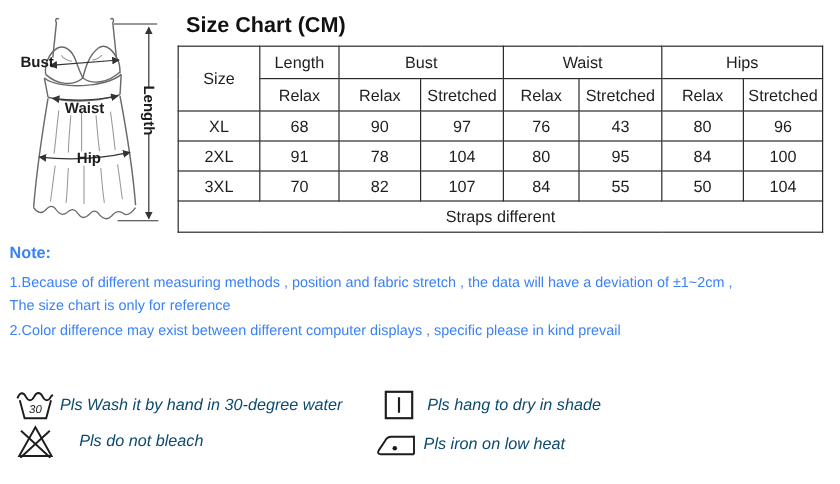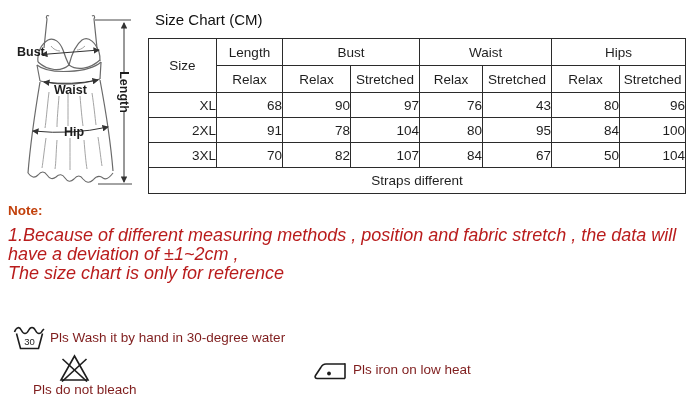--- a/index.html
+++ b/index.html
@@ -2,57 +2,57 @@
 <html><head>
 <meta charset="utf-8">
 <style>
   html,body{margin:0;padding:0;background:#fff;}
   .page{
     position:relative;width:700px;height:403px;background:#ffffff;
     font-family:"Liberation Sans",sans-serif;overflow:hidden;
   }
   .title{
     position:absolute;left:155px;top:11px;
-    font-size:15px;font-weight:normal;color:#111;
+    font-size:18px;font-weight:bold;color:#111;
   }
   
   table.size-table{
     position:absolute;left:148px;top:38px;width:537px;
     border-collapse:collapse;table-layout:fixed;
   }
   table.size-table td{
     border:1px solid #2b2b2b;text-align:center;vertical-align:middle;
     font-size:13.5px;color:#1e1e1e;padding:0;background:#fff;
   }
   tr.hrow td{height:26px;}
-  tr.drow td{height:24px;text-align:right;}
+  tr.drow td{height:24px;}
   tr.frow td{height:25px;}
   
   .note-heading{
     position:absolute;left:8px;top:203px;
-    font-size:13.5px;font-weight:bold;color:#c2410c;
+    font-size:13.5px;font-weight:bold;color:#3b82f6;
   }
   .note{
     position:absolute;left:8px;width:688px;
-    font-size:18px;color:#b91c1c;line-height:19px;white-space:pre-line;font-style:italic;
+    font-size:12px;color:#3b82f6;line-height:19px;white-space:pre-line;
   }
   .note1{top:226px;}
   .note2{top:266px;}
   .note3{top:296px;}
   
   .care-item{
     position:absolute;display:flex;align-items:center;
-    font-size:13.5px;color:#7f1d1d;
+    font-size:13.5px;color:#0c4a6e;font-style:italic;
   }
   .care-item .icon{flex:0 0 auto;display:block;}
   .ci-wash{left:13px;top:324px;}
   .ci-wash .lbl{margin-left:4px;}
   .ci-hang{left:320px;top:325px;}
   .ci-hang .lbl{margin-left:11px;}
-  .ci-bleach{left:13px;top:353px;flex-direction:column;}
+  .ci-bleach{left:13px;top:353px;}
   .ci-bleach .lbl{margin-left:20px;}
   .ci-iron{left:311px;top:356px;justify-content:space-between;}
   .ci-iron .lbl{margin-left:4px;}
   .dress-svg{position:absolute;left:2px;top:4px;}
 </style>
 </head>
 <body>
 
 <div class="page">
 
@@ -160,45 +160,53 @@
         <td>95</td>
         <td>84</td>
         <td>100</td>
       </tr>
       <tr class="drow">
         <td>3XL</td>
         <td>70</td>
         <td>82</td>
         <td>107</td>
         <td>84</td>
-        <td>67</td>
+        <td>55</td>
         <td>50</td>
         <td>104</td>
       </tr>
       <tr class="frow">
         <td colspan="8">Straps different</td>
       </tr>
     </tbody>
   </table>
 
   <div class="note-heading">Note:</div>
   <div class="note note1">1.Because of different measuring methods , position and fabric stretch , the data will have a deviation of ±1~2cm ,
 The size chart is only for reference</div>
+  <div class="note note2">2.Color difference may exist between different computer displays , specific please in kind prevail</div>
 
   <div class="care-item ci-wash">
     <svg class="icon" width="33" height="27" viewBox="0 0 33 27">
       <g stroke="#1d1d1d" fill="none" stroke-width="1.6">
         <path d="M1.5,8 C3.5,2.5 6.5,2.5 8.5,6.5 C10.5,10.5 13.5,10.5 15.5,6.5 C17.5,2.5 20.5,2.5 22.5,6.5 C24.5,10.5 27.5,10.5 29.5,6.5 L31,5"></path>
         <path d="M3.5,9.5 L7.5,24.5 L25.5,24.5 L29.5,9.5"></path>
       </g>
       <text x="16.5" y="20.5" text-anchor="middle" font-size="9.5" fill="#1d1d1d" style="font-family:'Liberation Sans',sans-serif">30</text>
     </svg>
     <span class="lbl">Pls Wash it by hand in 30-degree water</span>
   </div>
 
+  <div class="care-item ci-hang">
+    <svg class="icon" width="25" height="25" viewBox="0 0 25 25">
+      <rect x="1.5" y="1.5" width="22" height="22" fill="none" stroke="#1d1d1d" stroke-width="1.8"></rect>
+      <line x1="12.5" y1="6" x2="12.5" y2="19" stroke="#1d1d1d" stroke-width="1.8"></line>
+    </svg>
+    <span class="lbl">Pls hang to dry in shade</span>
+  </div>
 
   <div class="care-item ci-bleach">
     <svg class="icon" width="33" height="29" viewBox="0 0 33 29">
       <g stroke="#1d1d1d" fill="none" stroke-width="1.6">
         <path d="M16.5,3 L3,27 L30,27 Z"></path>
         <line x1="4.5" y1="6" x2="29" y2="28.5"></line>
         <line x1="28.5" y1="6" x2="4" y2="28.5"></line>
       </g>
     </svg>
     <span class="lbl">Pls do not bleach</span>

